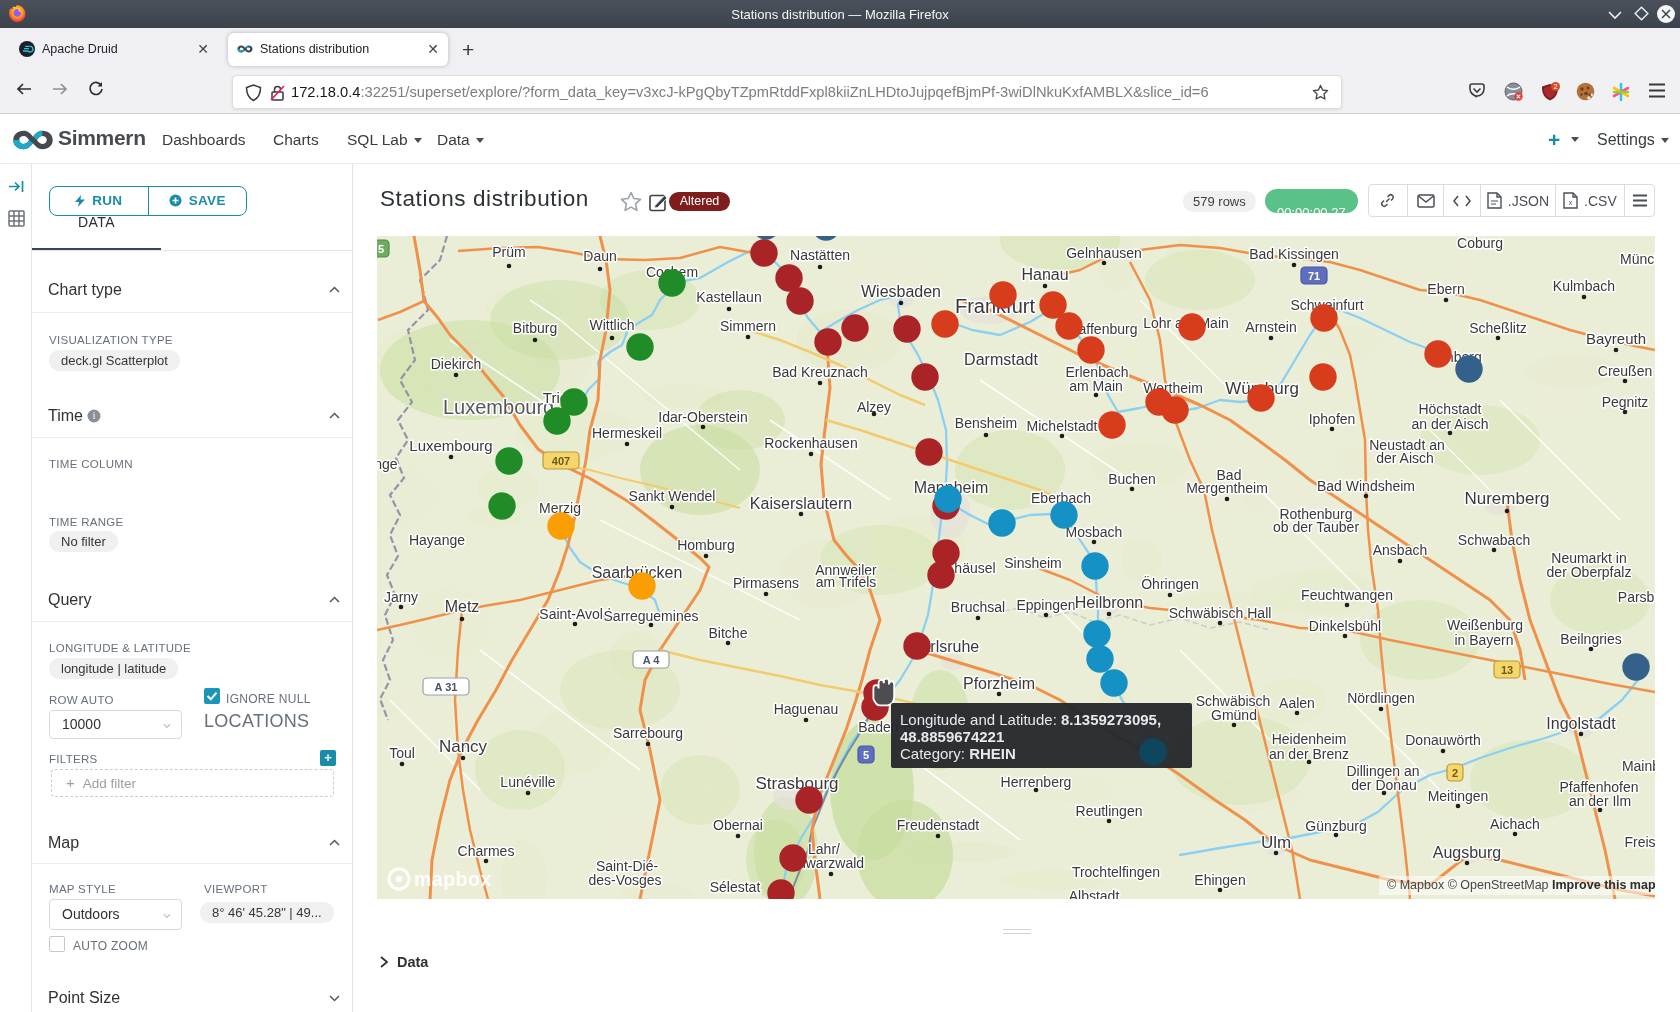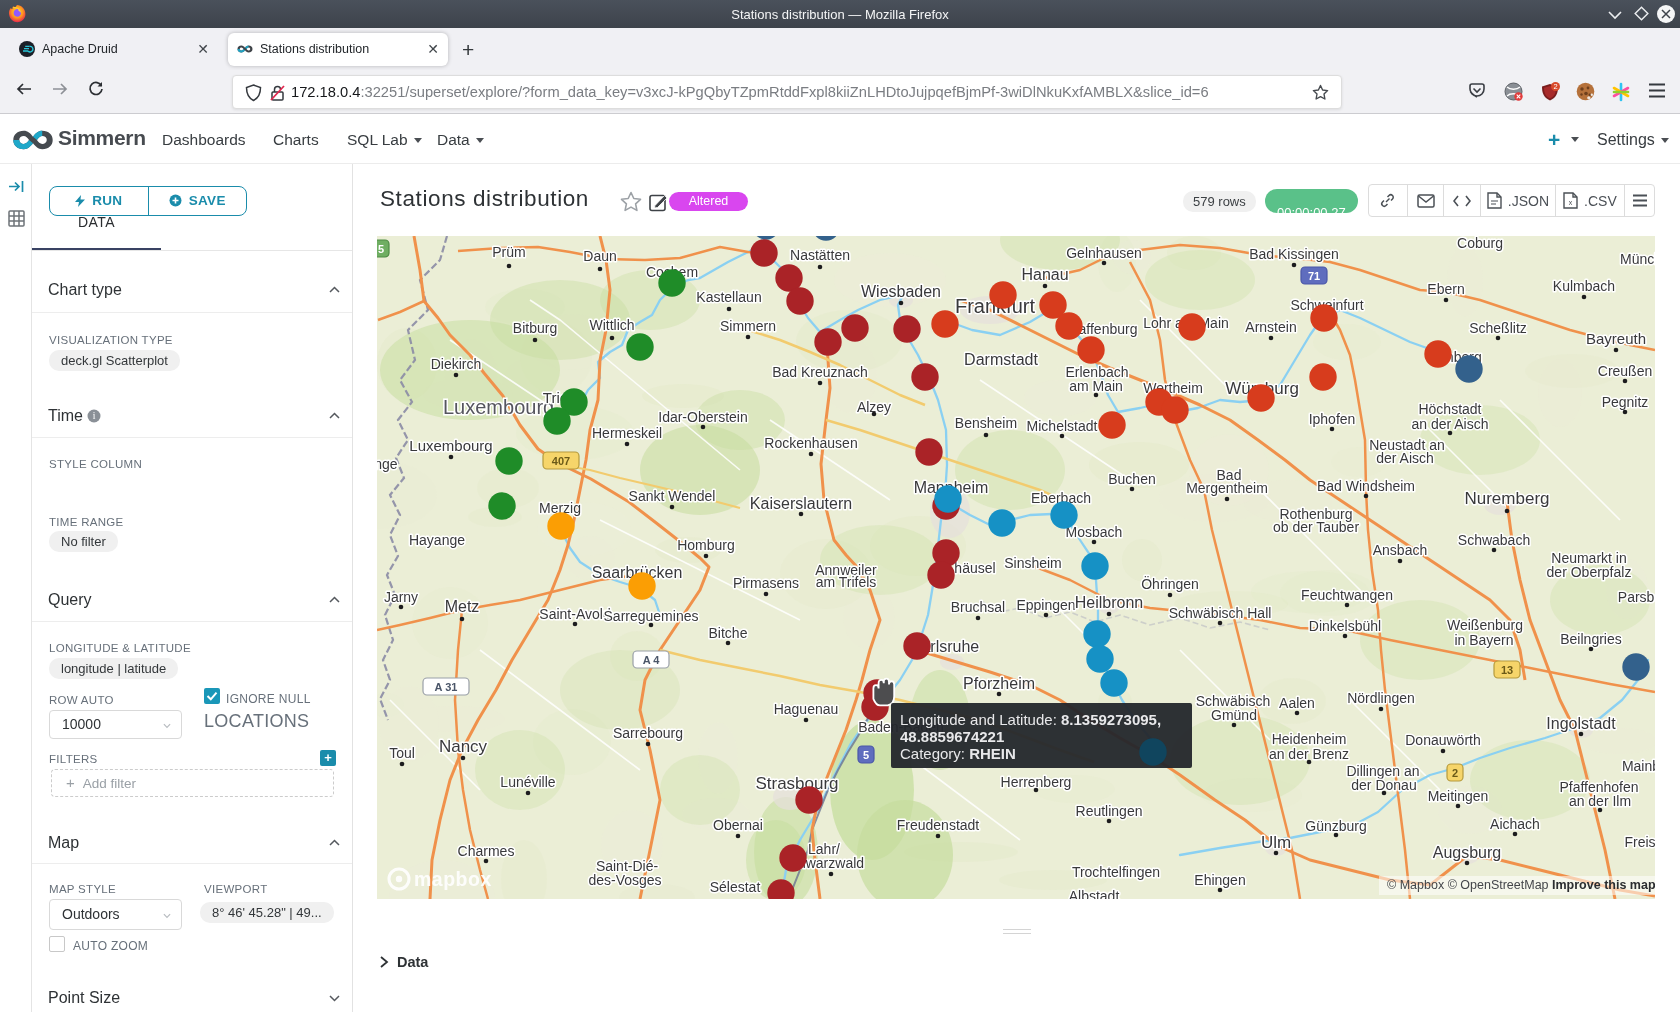--- a/index.html
+++ b/index.html
@@ -222,21 +222,21 @@
  <div class="sec" style="top:243px">Time <svg width="14" height="14" viewBox="0 0 14 14" style="vertical-align:-2px">
         <circle cx="7" cy="7" r="6.5" fill="#8a9097"></circle>
         <text x="7" y="10.4" font-size="9.5" text-anchor="middle" fill="#fff" font-family="Liberation Serif">i</text>
       </svg></div>
     <div class="chev" style="top:248px">
       <svg width="11" height="7" viewBox="0 0 11 7">
         <path d="M1 6 L5.5 1.5 L10 6" stroke="#55595e" stroke-width="1.5" fill="none"></path>
       </svg>
     </div>
  <div class="divider" style="top:273px"></div>
- <div class="lbl" style="left:17px;top:294px">STYLE COLUMN</div>
+ <div class="lbl" style="left:17px;top:294px">TIME COLUMN</div>
  <div class="lbl" style="left:17px;top:352px">TIME RANGE</div>
  <div class="pill" style="left:17px;top:367px">No filter</div>
 
  <div class="sec" style="top:427px">Query</div>
     <div class="chev" style="top:432px">
       <svg width="11" height="7" viewBox="0 0 11 7">
         <path d="M1 6 L5.5 1.5 L10 6" stroke="#55595e" stroke-width="1.5" fill="none"></path>
       </svg>
     </div>
  <div class="divider" style="top:457px"></div>
@@ -287,21 +287,21 @@
 
 <div class="main">
  <div class="title">Stations distribution</div>
  <svg style="position:absolute;left:267px;top:27px" width="22" height="21" viewBox="0 0 22 21">
       <path d="M11 1.5 L13.8 7.5 L20.5 8.3 L15.6 12.8 L16.9 19.4 L11 16.1 L5.1 19.4 L6.4 12.8 L1.5 8.3 L8.2 7.5 Z" fill="none" stroke="#9ca1a6" stroke-width="1.6" stroke-linejoin="round"></path>
     </svg>
  <svg style="position:absolute;left:296px;top:29px" width="19" height="19" viewBox="0 0 19 19">
       <rect x="1" y="2.5" width="15" height="15" rx="2" fill="none" stroke="#3e4247" stroke-width="1.6"></rect>
       <path d="M6 12.5 L15.5 2.5 L18 5 L8.5 14.5 L5.5 15 Z" fill="#3e4247" stroke="#fff" stroke-width=".8"></path>
     </svg>
- <div class="badge" style="left:316px;top:28px;width:79px;height:19px;background:#d946ef;color:#fff;text-align:center;line-height:19px">Altered</div>
+ <div class="badge" style="left:316px;top:28px;width:61px;height:19px;background:#7f1d1d;color:#fff;text-align:center;line-height:19px">Altered</div>
  <div class="badge" style="left:830px;top:27px;height:21px;background:#f0f0f0;color:#3b3f43;line-height:21px;padding:0 10px;font-size:13px">579 rows</div>
  <div class="badge" style="left:912px;top:25px;height:24px;background:#5ac189;color:#fff;line-height:24px;padding:12px 12px;border-radius:12px;font-size:13px">00:00:00.27</div>
  <div class="iconbar" style="left:1015px;width:287px">
   <div class="cell" style="width:38px">
         <svg width="17" height="17" viewBox="0 0 17 17">
           <g fill="none" stroke="#4b5056" stroke-width="1.5">
             <path d="M7 10 L10.5 6.5"></path>
             <path d="M8.5 5 L10 3.5 A 2.47 2.47 0 0 1 13.5 7 L12 8.5"></path>
             <path d="M8.5 12 L7 13.5 A 2.47 2.47 0 0 1 3.5 10 L5 8.5"></path>
           </g>

